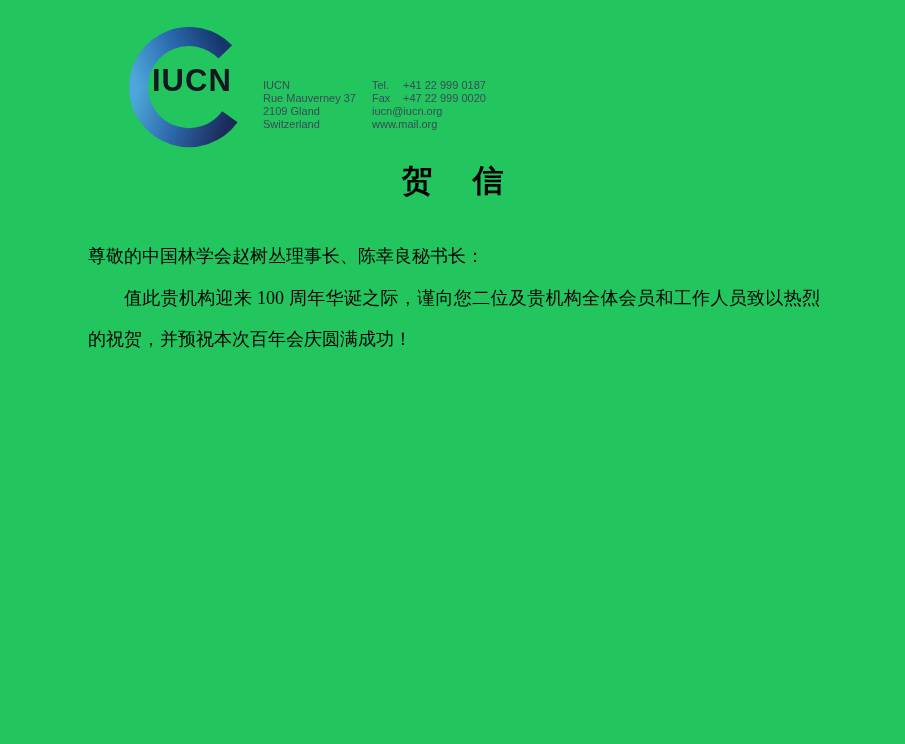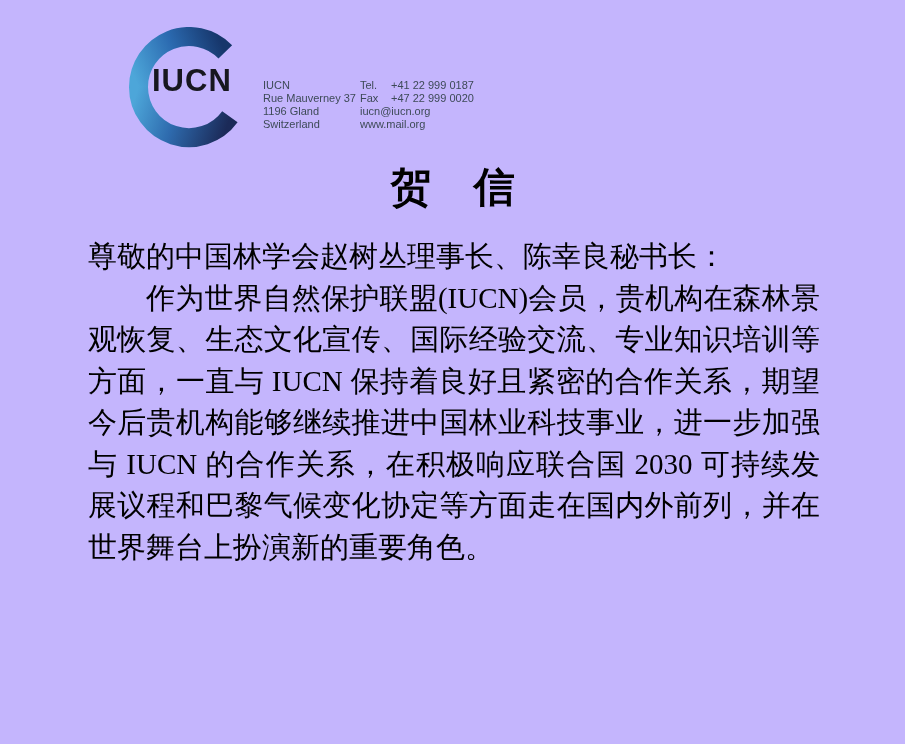--- a/index.html
+++ b/index.html
@@ -20,46 +20,46 @@
     font-family: "Liberation Sans", sans-serif;
     font-weight: bold; font-size: 31px; letter-spacing: 1px;
     color: var(--logo-text, #17171f);
   }
   .address, .contact {
     position: absolute; top: 79px;
     font-size: 11px; line-height: 13px;
     color: var(--lh-text, #3d4a57);
   }
   .address { left: 263px; }
-  .contact { left: 360px; }
+  .contact { left: 372px; }
   .clabel { display: inline-block; width: 31px; }
 
   
   .title {
     position: absolute; left: 0; top: 160px; width: 100%;
     margin: 0; text-align: center;
     font-family: "Liberation Serif", "DejaVu Serif", serif;
-    font-size: 41px; font-weight: 700; color: #000000;
+    font-size: 31px; font-weight: 700; color: #000000;
     word-spacing: 32px;
   }
 
   
   .body-text {
     position: absolute; left: 88px; top: 236px; width: 732px;
     font-family: "Liberation Serif", "DejaVu Serif", serif;
-    font-size: 29px; line-height: 41.5px; color: #000000;
+    font-size: 18px; line-height: 41.5px; color: #000000;
     text-align: justify;
   }
   .body-text p { margin: 0; padding: 0; }
   .para { text-indent: 2em; }
 </style>
 </head>
 <body>
 
-<div class="page" style="background: #c4b5fd;">
+<div class="page" style="background: #22c55e;">
 
   <div class="letterhead">
 
     <div class="logo">
       <svg width="121" height="121" viewBox="0 0 121 121">
         <defs>
           <linearGradient id="g-top" gradientUnits="userSpaceOnUse" x1="96" y1="25" x2="9.5" y2="60">
             <stop offset="0" stop-color="#16366b"></stop>
             <stop offset="0.5" stop-color="#2b6ab0"></stop>
             <stop offset="1" stop-color="#4da6d9"></stop>
@@ -72,35 +72,35 @@
         </defs>
         <path d="M 96.3 24.9 A 50.5 50.5 0 0 0 9.5 60" fill="none" stroke="url(#g-top)" stroke-width="19"></path>
         <path d="M 9.5 60 A 50.5 50.5 0 0 0 100.9 89.7" fill="none" stroke="url(#g-bottom)" stroke-width="19"></path>
       </svg>
       <div class="logo-text">IUCN</div>
     </div>
 
     <div class="address">
         <div class="addr-line">IUCN</div>
         <div class="addr-line">Rue Mauverney 37</div>
-        <div class="addr-line">1196 Gland</div>
+        <div class="addr-line">2109 Gland</div>
         <div class="addr-line">Switzerland</div>
       </div>
 
     <div class="contact">
       <div class="contact-row"><span class="clabel">Tel.</span><span>+41 22 999 0187</span></div>
       <div class="contact-row"><span class="clabel">Fax</span><span>+47 22 999 0020</span></div>
       <div class="contact-row">iucn@iucn.org</div>
       <div class="contact-row">www.mail.org</div>
     </div>
 
   </div>
 
   <h1 class="title">贺 信</h1>
 
   <div class="body-text">
     <p class="greeting">尊敬的中国林学会赵树丛理事长、陈幸良秘书长：</p>
     <div>
-        <p class="para">作为世界自然保护联盟(IUCN)会员，贵机构在森林景观恢复、生态文化宣传、国际经验交流、专业知识培训等方面，一直与 IUCN 保持着良好且紧密的合作关系，期望今后贵机构能够继续推进中国林业科技事业，进一步加强与 IUCN 的合作关系，在积极响应联合国 2030 可持续发展议程和巴黎气候变化协定等方面走在国内外前列，并在世界舞台上扮演新的重要角色。</p>
+        <p class="para">值此贵机构迎来 100 周年华诞之际，谨向您二位及贵机构全体会员和工作人员致以热烈的祝贺，并预祝本次百年会庆圆满成功！</p>
       </div>
   </div>
 
 </div>
 
 </body></html>

